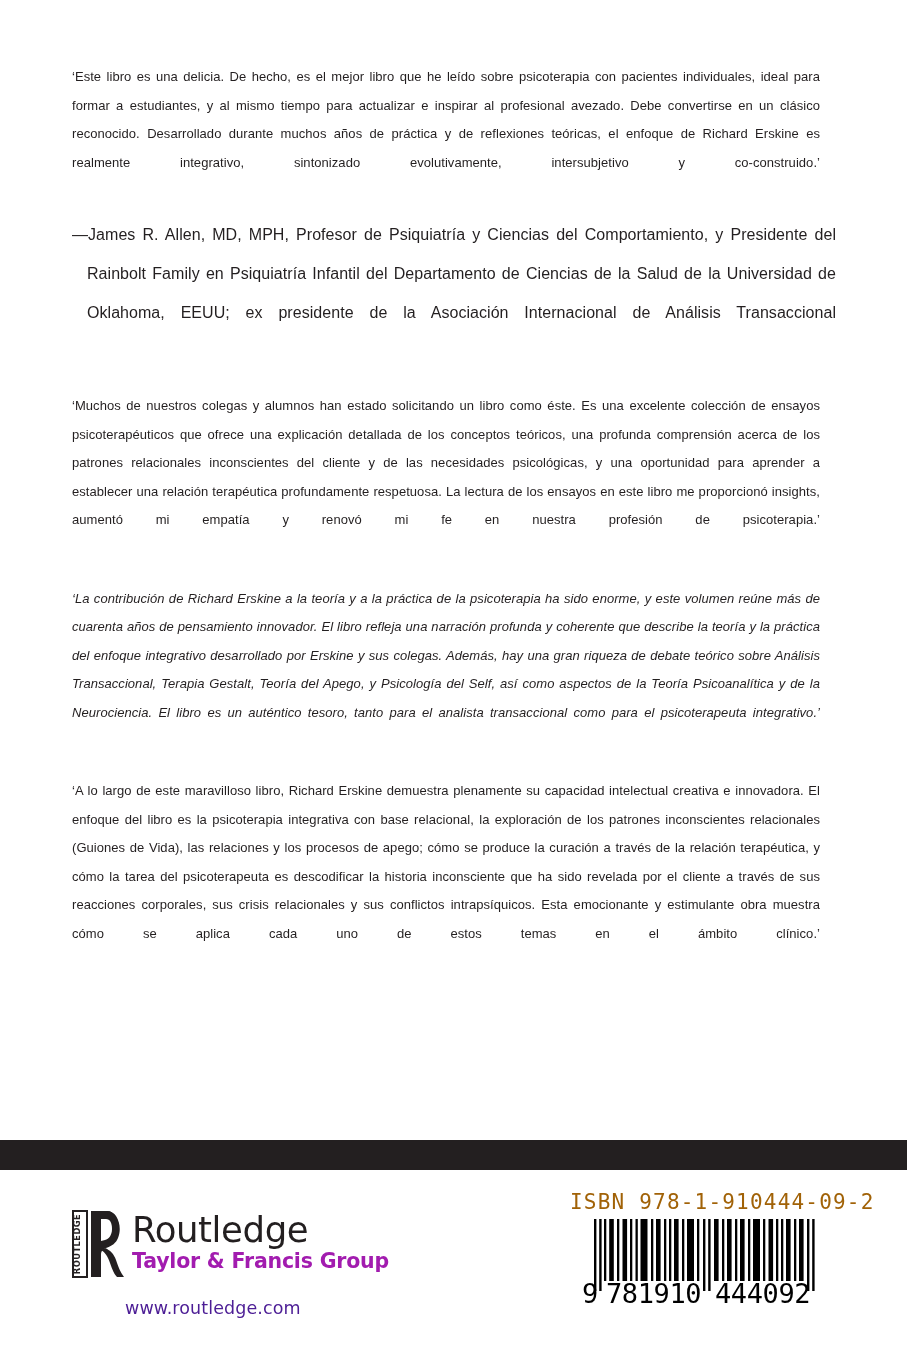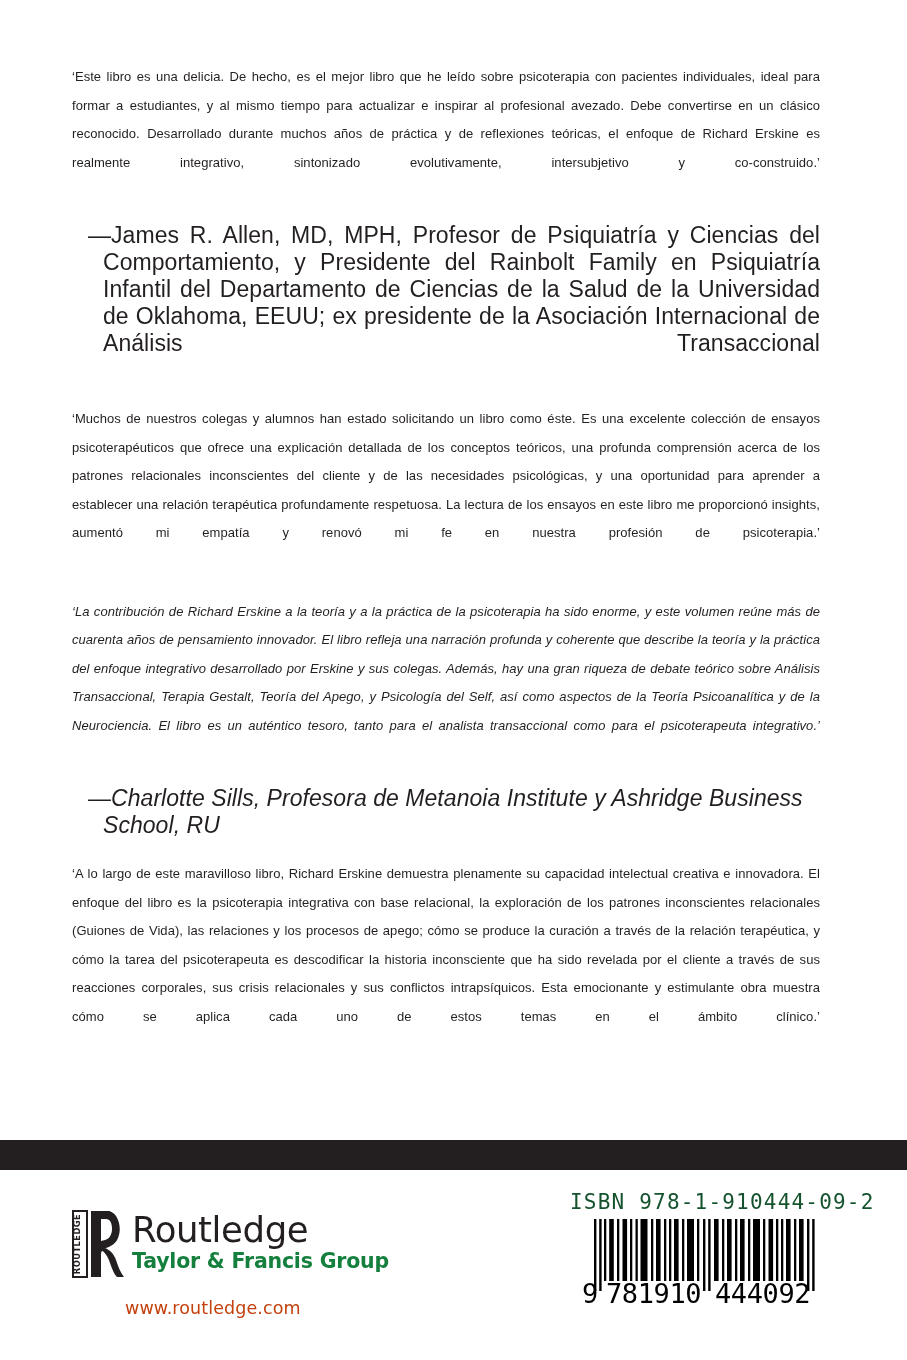--- a/index.html
+++ b/index.html
@@ -38,25 +38,25 @@
     word-spacing: 0.2px;
   }
   
   .quote-text::after {
     content: "";
     display: inline-block;
     width: 100%;
   }
 
   .attribution {
-    font-size: 23px;
-    line-height: 27px;
+    font-size: 16px;
+    line-height: 39px;
     text-align: justify;
     text-justify: inter-word;
-    margin: 16px;
+    margin: 0;
     padding-left: 15px;
     text-indent: -15px;
     letter-spacing: 0.05px;
   }
   .attribution::after {
     content: "";
     display: inline-block;
     width: 100%;
   }
   .attribution.no-justify {
@@ -113,47 +113,47 @@
     line-height: 36px;
     letter-spacing: -0.4px;
     color: #231f20;
     font-weight: 400;
     font-family: "DejaVu Sans", sans-serif;
   }
   .logo-tagline {
     font-size: 20.5px;
     line-height: 24px;
     letter-spacing: -0.2px;
-    color: #15803d;
+    color: #a21caf;
     font-weight: 700;
     margin-top: 1px;
     font-family: "DejaVu Sans", sans-serif;
   }
   .logo-url {
     position: absolute;
     left: 125px;
     top: 128px;
     font-size: 17.5px;
     letter-spacing: 0.1px;
-    color: #c2410c;
+    color: #4c1d95;
     font-family: "DejaVu Sans", sans-serif;
   }
 
   
   .barcode-block {
     position: absolute;
     left: 570px;
     top: 20px;
     width: 265px;
   }
   .isbn-line {
     font-family: "DejaVu Sans Mono", monospace;
     font-size: 21px;
     letter-spacing: 1.2px;
-    color: #14532d;
+    color: #a16207;
     text-align: center;
     margin-bottom: 5px;
     white-space: nowrap;
   }
   .barcode-graphic {
     position: relative;
     height: 88px;
     width: 265px;
   }
   .barcode-graphic svg { display: block; }
@@ -167,21 +167,20 @@
     <p class="quote-text">‘Este libro es una delicia. De hecho, es el mejor libro que he leído sobre psicoterapia con pacientes individuales, ideal para formar a estudiantes, y al mismo tiempo para actualizar e inspirar al profesional avezado. Debe convertirse en un clásico reconocido. Desarrollado durante muchos años de práctica y de reflexiones teóricas, el enfoque de Richard Erskine es realmente integrativo, sintonizado evolutivamente, intersubjetivo y co-construido.’</p>
     <p class="attribution">—James R. Allen, MD, MPH, Profesor de Psiquiatría y Ciencias del Comportamiento, y Presidente del Rainbolt Family en Psiquiatría Infantil del Departamento de Ciencias de la Salud de la Universidad de Oklahoma, EEUU; ex presidente de la Asociación Internacional de Análisis Transaccional</p>
   </div>
 
   <div class="quote-block b2">
     <p class="quote-text">‘Muchos de nuestros colegas y alumnos han estado solicitando un libro como éste. Es una excelente colección de ensayos psicoterapéuticos que ofrece una explicación detallada de los conceptos teóricos, una profunda comprensión acerca de los patrones relacionales inconscientes del cliente y de las necesidades psicológicas, y una oportunidad para aprender a establecer una relación terapéutica profundamente respetuosa. La lectura de los ensayos en este libro me proporcionó insights, aumentó mi empatía y renovó mi fe en nuestra profesión de psicoterapia.’</p>
   </div>
 
   <div class="quote-block b3">
     <p class="quote-text">‘La contribución de Richard Erskine a la teoría y a la práctica de la psicoterapia ha sido enorme, y este volumen reúne más de cuarenta años de pensamiento innovador. El libro refleja una narración profunda y coherente que describe la teoría y la práctica del enfoque integrativo desarrollado por Erskine y sus colegas. Además, hay una gran riqueza de debate teórico sobre Análisis Transaccional, Terapia Gestalt, Teoría del Apego, y Psicología del Self, así como aspectos de la Teoría Psicoanalítica y de la Neurociencia. El libro es un auténtico tesoro, tanto para el analista transaccional como para el psicoterapeuta integrativo.’</p>
-    <p class="attribution no-justify">—Charlotte Sills, Profesora de Metanoia Institute y Ashridge Business School, RU</p>
   </div>
 
   <div class="quote-block b4">
     <p class="quote-text">‘A lo largo de este maravilloso libro, Richard Erskine demuestra plenamente su capacidad intelectual creativa e innovadora. El enfoque del libro es la psicoterapia integrativa con base relacional, la exploración de los patrones inconscientes relacionales (Guiones de Vida), las relaciones y los procesos de apego; cómo se produce la curación a través de la relación terapéutica, y cómo la tarea del psicoterapeuta es descodificar la historia inconsciente que ha sido revelada por el cliente a través de sus reacciones corporales, sus crisis relacionales y sus conflictos intrapsíquicos. Esta emocionante y estimulante obra muestra cómo se aplica cada uno de estos temas en el ámbito clínico.’</p>
 
   </div>
 
 </div>
 
 <div class="divider-bar"></div>

